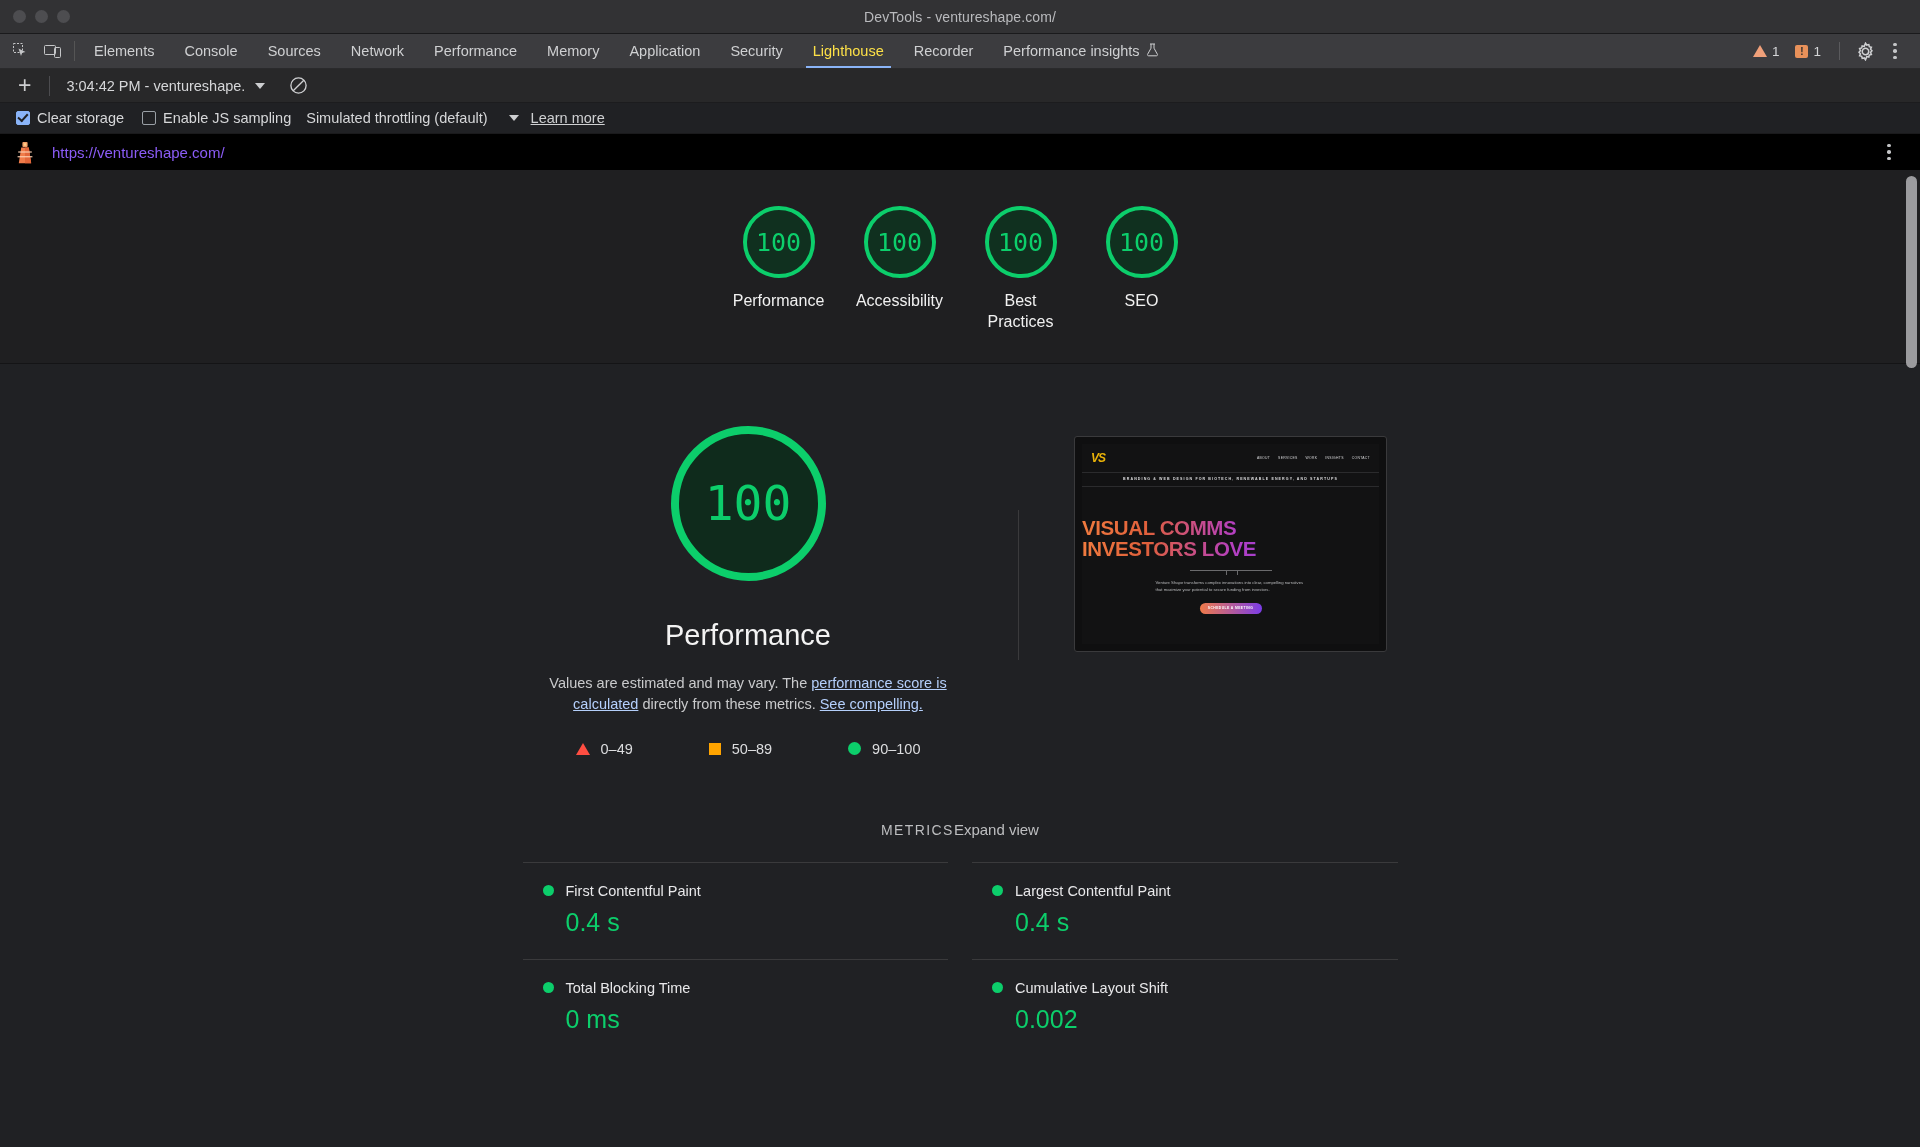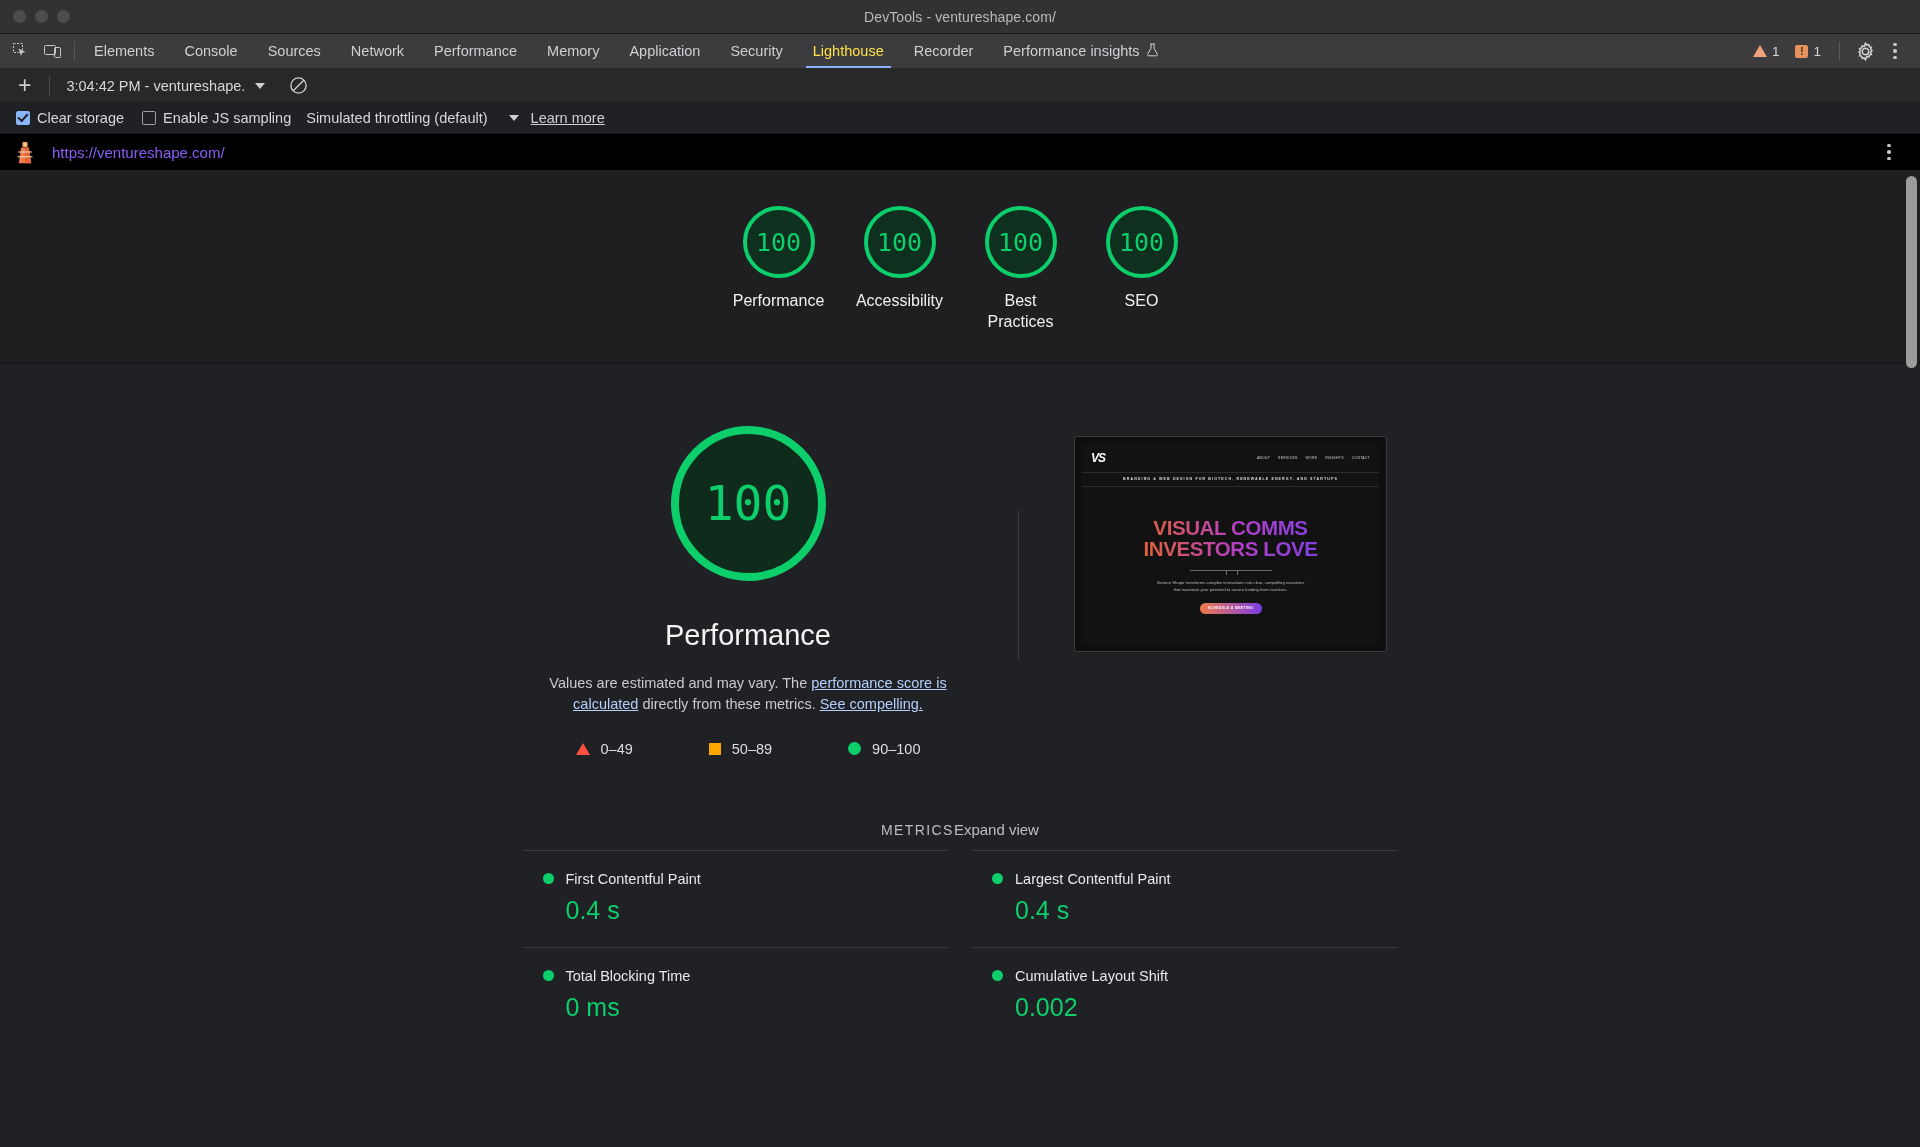--- a/index.html
+++ b/index.html
@@ -153,50 +153,50 @@
   .hero-divider { width: 1px; background: #3a3a3c; height: 150px; margin: 84px 55px 0; }
 
   .thumb-wrap { margin-top: 10px; }
   .thumb {
     width: 313px; height: 216px; background: #0f0f10;
     border: 1px solid #3a3a3c; border-radius: 3px;
     padding: 7px; position: relative;
   }
   .thumb-inner { width: 100%; height: 100%; background: #121213; position: relative; overflow: hidden; }
   .t-nav { height: 29px; display: flex; align-items: center; justify-content: space-between; padding: 0 9px; border-bottom: 1px solid #2b2b2d;}
-  .t-logo { color: #ffffff; font-weight: bold; font-size: 12px; font-style: italic; letter-spacing: -1px; }
+  .t-logo { color: #eab308; font-weight: bold; font-size: 12px; font-style: italic; letter-spacing: -1px; }
   .t-links { display: flex; gap: 8px; }
   .t-links span { font-size: 3.4px; color: #d6d6d8; letter-spacing: .3px; }
   .t-tag {
     height: 14px; display: flex; align-items: center; justify-content: center;
     border-bottom: 1px solid #2b2b2d;
     font-size: 3.6px; color: #dcdcde; letter-spacing: 1.1px; font-weight: bold;
   }
-  .t-hero { padding-top: 30px; text-align: center; }
+  .t-hero { padding-top: 30px; }
   .t-h1 {
     font-size: 20.5px; font-weight: bold; letter-spacing: -.4px; line-height: 1.06;
     background: linear-gradient(95deg,#f07b3f 0%,#e0603c 22%,#b33fc4 52%,#8b3fe0 75%,#6a35e8 100%);
     -webkit-background-clip: text; background-clip: text; color: transparent;
   }
   .t-rule { width: 82px; height: 1px; background: #6a6a6c; margin: 10px auto 0; position: relative; }
   .t-rule::after { content:""; position:absolute; left:50%; top:0; width:10px; height:5px; margin-left:-5px; border-left:1px solid #6a6a6c; border-right:1px solid #6a6a6c; transform: skewX(0deg);}
   .t-body { margin: 8px auto 0; width: 150px; font-size: 4.2px; line-height: 1.75; color: #b9babc; }
   .t-btn {
     margin: 9px auto 0; width: 62px; height: 11px; border-radius: 6px;
     background: linear-gradient(90deg,#ef7a4a,#7b3ce8);
     display: flex; align-items: center; justify-content: center;
     font-size: 3.4px; color: #fff; font-weight: bold; letter-spacing: .4px;
   }
 
   
   .metrics { width: 875px; margin: 64px auto 0; }
   .metrics-head { display: flex; justify-content: center; align-items: baseline; }
   .metrics-title { font-size: 14px; letter-spacing: 1.4px; color: #bdbec0; }
   .expand { font-size: 15px; color: #bdbec0; }
-  .metrics-grid { display: flex; margin-top: 12px; }
+  .metrics-grid { display: flex; margin-top: 24px; }
   .mcol { flex: 1; }
   .mcol.left { padding-right: 0px; }
   .mcol.right { padding-left: 24px; }
   .metric {
     border-top: 1px solid #3a3a3c;
     padding: 20px 0 22px 20px;
   }
   .metric-top { display: flex; align-items: center; gap: 12px; }
   .mdot { width: 11px; height: 11px; border-radius: 50%; background: #0cce6b; flex: none; }
   .mname { font-size: 14.5px; color: #e8e8ea; }

